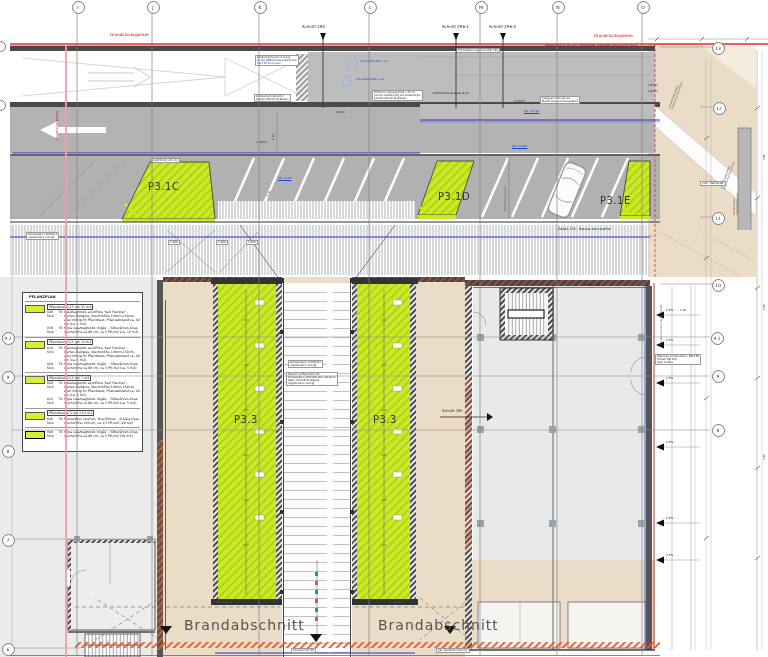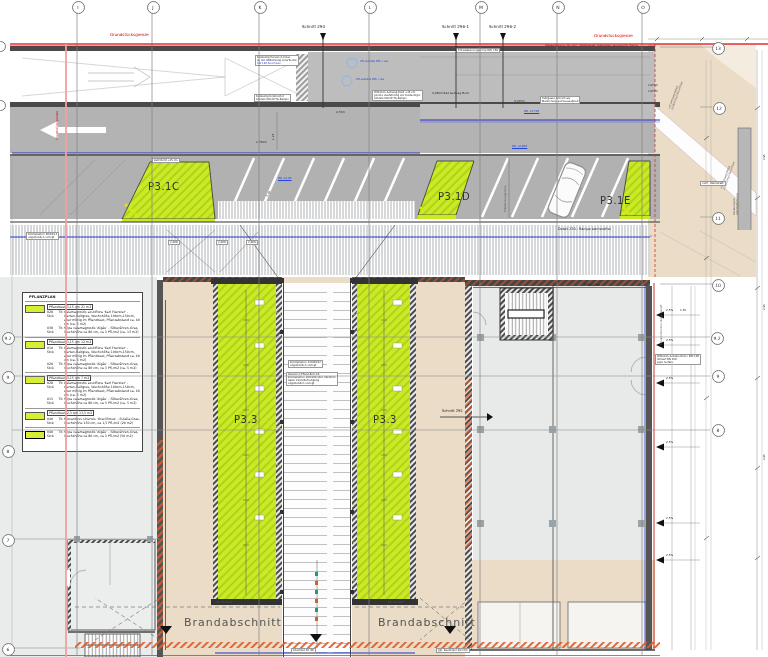--- a/index.html
+++ b/index.html
@@ -4,21 +4,21 @@
 <style>
   html,body{margin:0;padding:0;background:#fff}
   .stage{position:relative;width:768px;height:657px;overflow:hidden;background:#fff;
          font-family:"DejaVu Sans",sans-serif;color:#222}
   svg{position:absolute;left:0;top:0}
   #base{z-index:1}
   #gridlines{z-index:3;pointer-events:none}
   .t{position:absolute;z-index:2;font-size:3.2px;line-height:1.18;white-space:nowrap;color:#222}
   .f28{font-size:2.8px}.f26{font-size:2.6px}.f36{font-size:3.6px}.f4{font-size:4px}
   .big{font-size:10px;color:#333;letter-spacing:.5px}
-  .brand{font-size:11px;color:#555;letter-spacing:1px}
+  .brand{font-size:14px;color:#555;letter-spacing:1px}
   .red{color:#d20000}.blue{color:#2244dd}.gray{color:#555}
   .chip{background:#fff;border:.5px solid #999;padding:0 1px;z-index:2}
   .ul{text-decoration:underline}
   .rot{transform:rotate(-90deg);transform-origin:0 0}
   .rot70{transform:rotate(-70deg);transform-origin:0 0}
   .rot62{transform:rotate(-62deg);transform-origin:0 0}
   .bub{position:absolute;z-index:4;width:11px;height:11px;border:.8px solid #777;border-radius:50%;
        background:#fff;font-size:4.5px;display:flex;align-items:center;justify-content:center;color:#333}
   .legend{position:absolute;left:22px;top:292px;width:121px;height:160px;background:#fff;
           border:.8px solid #444;font-size:3.2px;color:#222;padding:2px;z-index:2;overflow:hidden;box-sizing:border-box}

